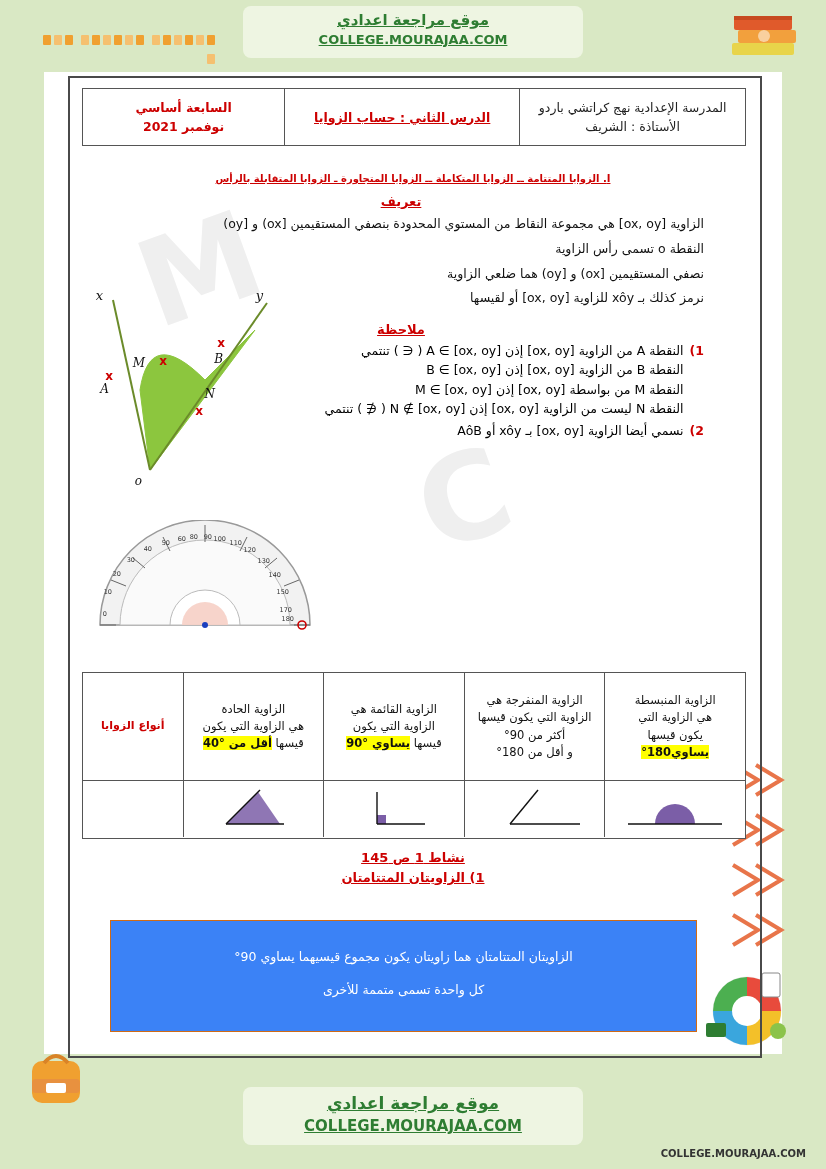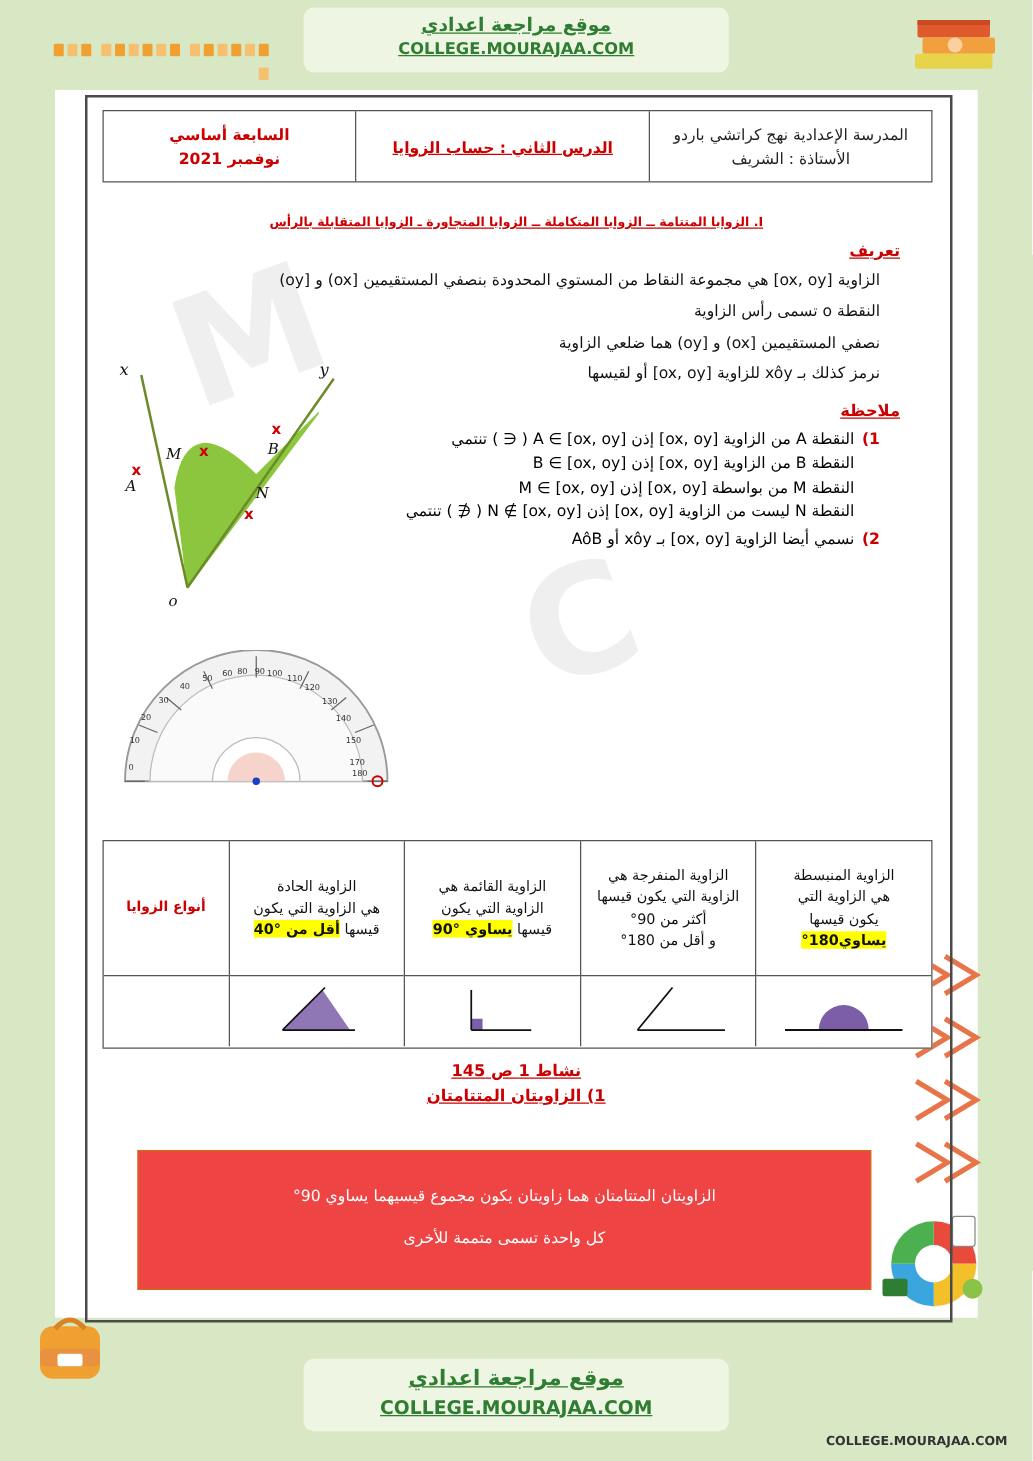--- a/index.html
+++ b/index.html
@@ -81,21 +81,21 @@
   .red-b{color:#cc0000;font-weight:bold;}
   .underline{text-decoration:underline;}
   
   .content{position:absolute;left:82px;top:155px;width:662px;}
   .sect-title{
     text-align:center;color:#cc0000;font-weight:bold;font-size:10px;
     text-decoration:underline;margin-top:18px;
   }
   .sub-title{
     color:#cc0000;font-weight:bold;font-size:13px;text-decoration:underline;
-    margin:10px 24px 4px 0;text-align:right;
+    margin:10px 24px 4px 0;text-align:center;
   }
   .para{font-size:12.5px;color:#111;margin:6px 40px 6px 0;text-align:right;line-height:1.5;}
   
   .notes{margin:2px 40px 0 0;text-align:right;font-size:12.5px;line-height:1.55;}
   .note-num{color:#cc0000;font-weight:bold;}
   
   .types-table{
     position:absolute;left:82px;top:672px;width:662px;height:165px;
     border:1px solid #555;display:flex;flex-direction:column;background:#fff;
   }
@@ -113,21 +113,21 @@
   .head-red{color:#cc0000;font-weight:bold;font-size:11px;}
   .types-row.r1 .tc{border-bottom:1px solid #555;}
   
   .activity{
     position:absolute;left:82px;top:850px;width:662px;text-align:center;
   }
   .act-line{color:#cc0000;font-weight:bold;font-size:13px;text-decoration:underline;}
   .act-line2{color:#cc0000;font-weight:bold;font-size:13px;text-decoration:underline;margin-top:5px;}
   .orange-box{
     position:absolute;left:110px;top:920px;width:585px;height:110px;
-    background:#ef4444;border:1px solid #d06a14;
+    background:#3b82f6;border:1px solid #d06a14;
   }
   .orange-box .ob-t{
     color:#fff;font-size:12.5px;text-align:center;margin-top:28px;
   }
   .orange-box .ob-t2{
     color:#fff;font-size:12.5px;text-align:center;margin-top:18px;
   }
   
   .books{position:absolute;right:20px;top:6px;width:80px;height:56px;}
   

